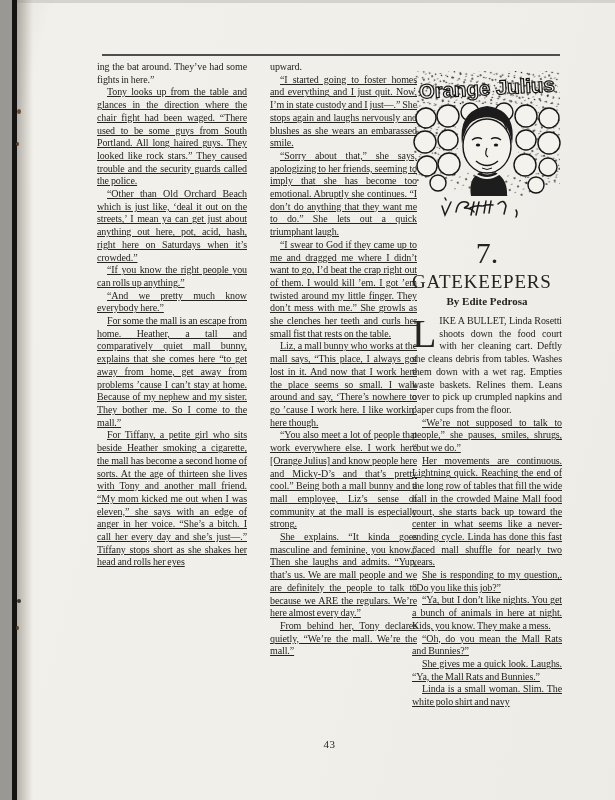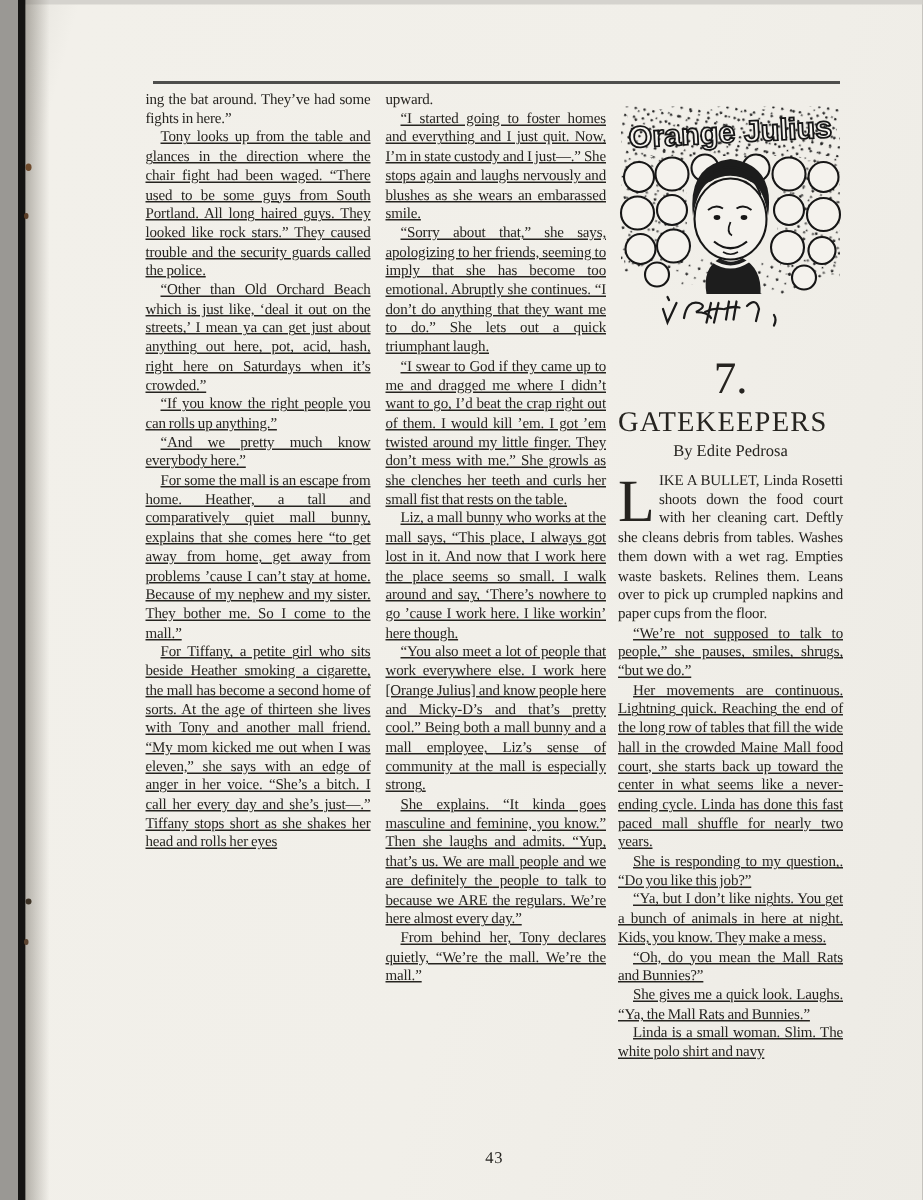--- a/index.html
+++ b/index.html
@@ -19,40 +19,40 @@
   .edge-right{position:absolute;top:0;right:0;width:3px;height:100%;background:rgba(0,0,0,0.05);}
   .staple{position:absolute;border-radius:50%;}
   .s1{left:5px;top:109px;width:4px;height:5px;background:#6e4a2c;}
   .s2{left:4px;top:142px;width:3px;height:4px;background:#4a3categories transparent;background:#5b3e27;}
   .s3{left:5px;top:599px;width:4px;height:4px;background:#3c3226;}
   .s4{left:4px;top:626px;width:3px;height:4px;background:#5b4330;}
   .rule{position:absolute;left:90px;top:54px;width:458px;height:2px;background:#4e4e4c;}
 
   .col{position:absolute;top:61px;text-align:justify;}
   .col-left{left:85px;width:150px;}
-  .col-mid{left:245px;width:147px;}
+  .col-mid{left:258px;width:147px;}
   .col-right{left:400px;width:150px;}
   .col p{
     margin:0;
     font-size:10px;line-height:12.7px;
     letter-spacing:-0.1px;word-spacing:-0.4px;
     text-align:justify;
     hyphens:auto;-webkit-hyphens:auto;
   }
   .col p.indent{text-indent:10px;text-decoration:underline;}
 
   .illus{display:block;margin:1px auto 3px auto;}
 
   .ch-num{font-size:30px;line-height:32px;text-align:center;margin-top:5px;}
   .ch-title{font-size:19px;line-height:21px;letter-spacing:0.8px;margin-top:2px;}
-  .ch-byline{font-size:11px;font-weight:normal;text-align:center;margin:3px 0 8px 0;}
+  .ch-byline{font-size:11px;font-weight:bold;text-align:center;margin:3px 0 8px 0;}
 
   .dropcap{float:left;font-size:40px;line-height:33px;padding:2px 3px 0 0;}
 
-  .pagenum{position:absolute;left:85px;top:766px;width:465px;text-align:center;
+  .pagenum{position:absolute;left:85px;top:738px;width:465px;text-align:center;
     font-size:11px;letter-spacing:0.5px;}
 </style>
 </head>
 <body>
 
 <div class="page">
   <div class="edge-top"></div>
   <div class="binding"></div>
   <div class="gutter"></div>
   <div class="edge-right"></div>

